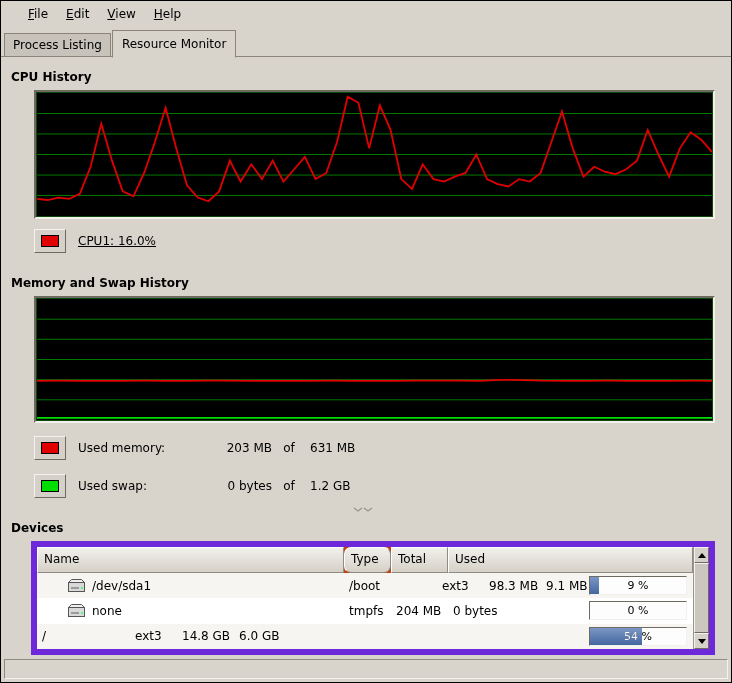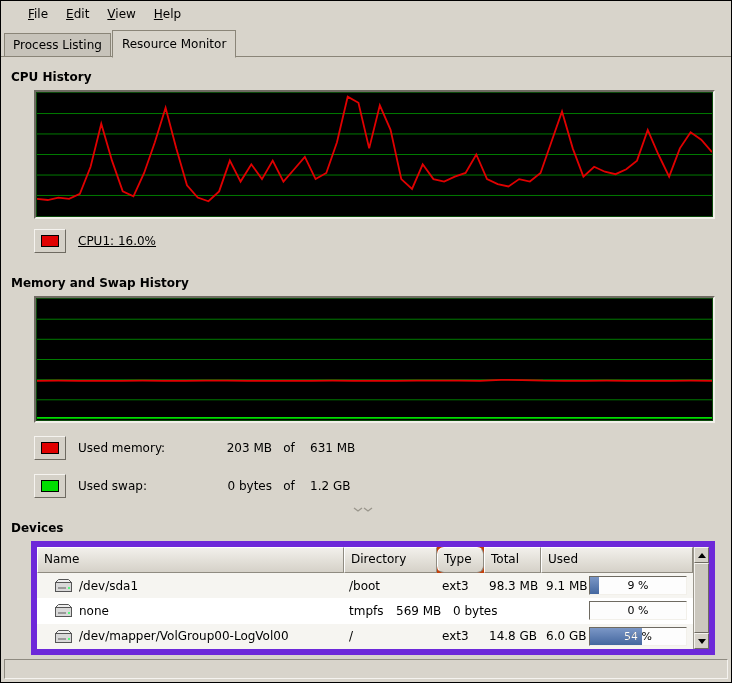--- a/index.html
+++ b/index.html
@@ -63,21 +63,21 @@
     padding:4px 6px 0; text-align:left; cursor:default; overflow:hidden; white-space:nowrap;
   }
   .col-name { width:307px; flex:none; }
   .col-dir  { width:93px;  flex:none; }
   .col-type { width:47px;  flex:none;border-radius:7px; }
   .col-total{ width:57px;  flex:none; }
   .col-used { flex:1; }
   .trow { display:flex; height:29px; align-items:center; background:#fff; }
   .trow:nth-child(even) { background:#f6f5f1; }
   .td { padding:0 5px; overflow:hidden; white-space:nowrap; display:flex; align-items:center; height:100%; }
-  .td.col-name { padding-left:18px; }
+  .td.col-name { padding-left:31px; }
   .drive-icon { width:17px; height:13px; margin-right:7px; flex:none; }
   .td.col-used { justify-content:space-between; padding-right:6px; }
   
   .pbar {
     position:relative; width:98px; height:19px; background:#fdfdfd;
     border:1px solid; border-color:#6e6a61 #f2f0ea #f2f0ea #6e6a61; flex:none;
   }
   .pbar-fill { position:absolute; left:0; top:0; bottom:0; background:linear-gradient(#7b97c6,#44679f); }
   .pbar-label-dark { position:absolute; inset:0; text-align:center; font-size:11px; line-height:17px; color:#000; }
   .pbar-clip { position:absolute; left:0; top:0; bottom:0; overflow:hidden; }
@@ -181,21 +181,20 @@
         <polyline points="8,2 12,5 16,2" fill="none" stroke="#9a968c" stroke-width="1.3"></polyline>
         <polyline points="18,2 22,5 26,2" fill="none" stroke="#9a968c" stroke-width="1.3"></polyline>
       </svg>
     </div>
 
     <div class="section-title" style="margin-top:4px;">Devices</div>
     <div class="table-frame">
       <div class="table-main">
         <div class="thead">
           <div class="th col-name">Name</div>
-          <div class="th col-dir">Directory</div>
           <div class="th col-type">Type</div>
           <div class="th col-total">Total</div>
           <div class="th col-used">Used</div>
         </div>
 
         <div class="trow">
           <div class="td col-name">
             <svg class="drive-icon" viewBox="0 0 17 13">
               <rect x="0.5" y="3.5" width="16" height="9" fill="#d9d9d9" stroke="#555"></rect>
               <polygon points="0.5,3.5 3.5,0.5 13.5,0.5 16.5,3.5" fill="#efefef" stroke="#555"></polygon>
@@ -223,41 +222,32 @@
           <div class="td col-name">
             <svg class="drive-icon" viewBox="0 0 17 13">
               <rect x="0.5" y="3.5" width="16" height="9" fill="#d9d9d9" stroke="#555"></rect>
               <polygon points="0.5,3.5 3.5,0.5 13.5,0.5 16.5,3.5" fill="#efefef" stroke="#555"></polygon>
               <rect x="3" y="8" width="8" height="2" fill="#9a9a9a"></rect>
               <rect x="13" y="8.2" width="2" height="1.6" fill="#3f6"></rect>
             </svg>
             <span>none</span>
           </div>
           <div class="td col-type">tmpfs</div>
-          <div class="td col-total">569 MB</div>
+          <div class="td col-total">204 MB</div>
           <div class="td col-used">
             <span>0 bytes</span>
             <div class="pbar">
               <div class="pbar-fill" style="width: 0%;"></div>
               <span class="pbar-label-dark">0 %</span>
 
             </div>
           </div>
         </div>
 
         <div class="trow">
-          <div class="td col-name">
-            <svg class="drive-icon" viewBox="0 0 17 13">
-              <rect x="0.5" y="3.5" width="16" height="9" fill="#d9d9d9" stroke="#555"></rect>
-              <polygon points="0.5,3.5 3.5,0.5 13.5,0.5 16.5,3.5" fill="#efefef" stroke="#555"></polygon>
-              <rect x="3" y="8" width="8" height="2" fill="#9a9a9a"></rect>
-              <rect x="13" y="8.2" width="2" height="1.6" fill="#3f6"></rect>
-            </svg>
-            <span>/dev/mapper/VolGroup00-LogVol00</span>
-          </div>
           <div class="td col-dir">/</div>
           <div class="td col-type">ext3</div>
           <div class="td col-total">14.8 GB</div>
           <div class="td col-used">
             <span>6.0 GB</span>
             <div class="pbar">
               <div class="pbar-fill" style="width: 54%;"></div>
               <span class="pbar-label-dark">54 %</span>
               <span class="pbar-clip" style="width: 54%;">
                   <span class="pbar-label-light" style="width: 185.185%;">54 %</span>

